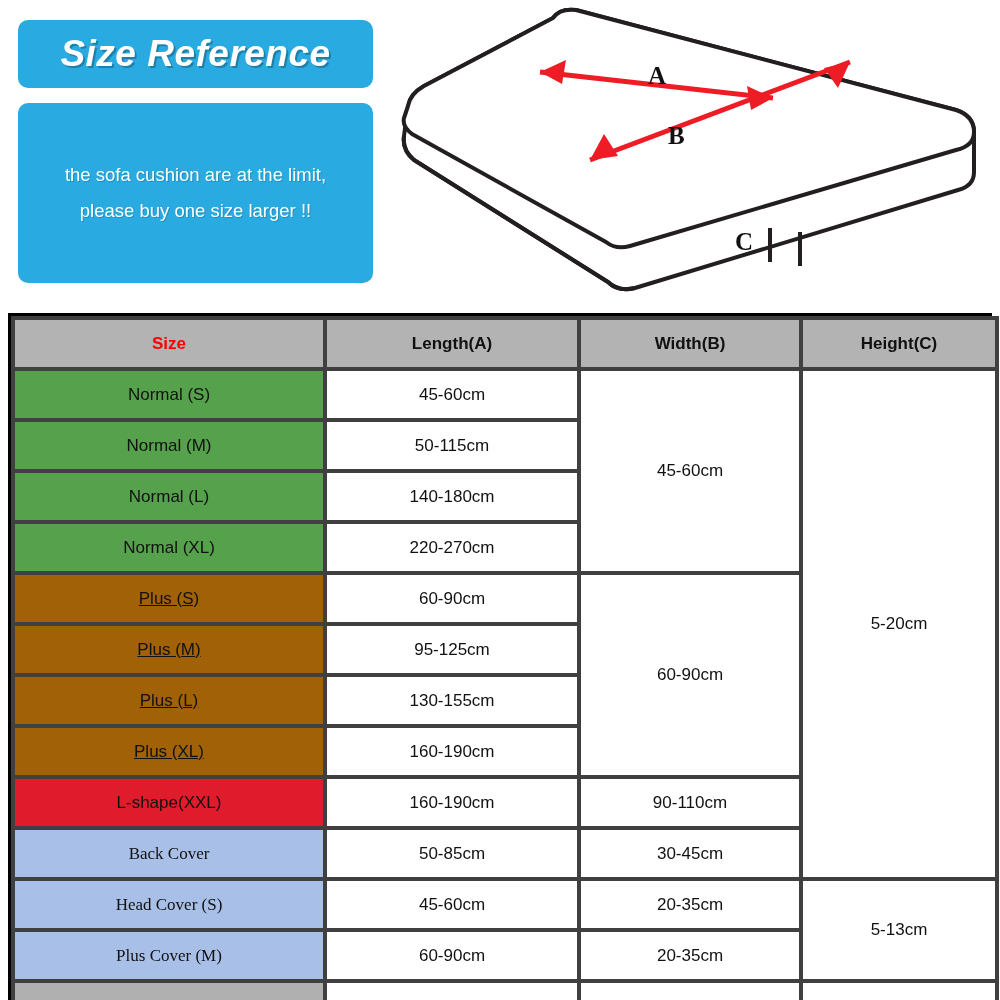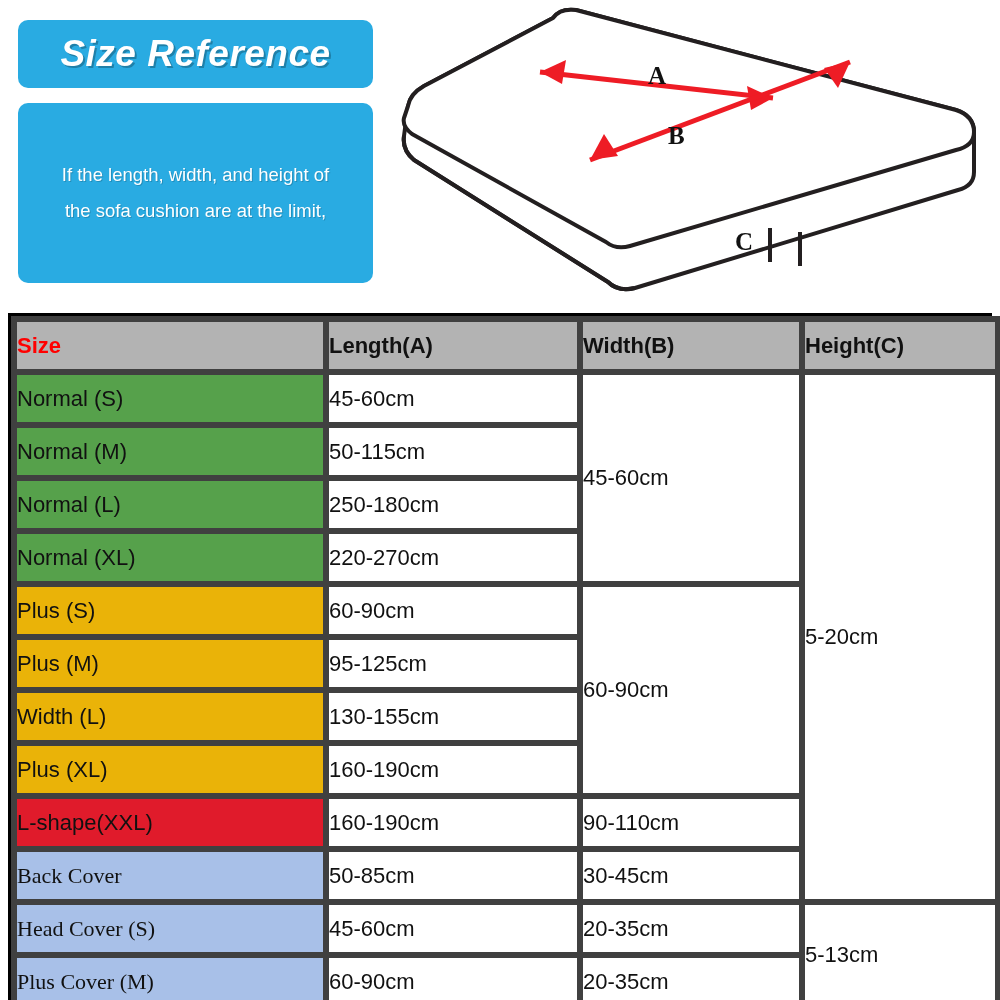--- a/index.html
+++ b/index.html
@@ -97,24 +97,24 @@
     width: 984px;
     border: 3px solid #000000;
     box-sizing: border-box;
   }
   table.size-table {
     border-collapse: collapse;
     width: 100%;
     table-layout: fixed;
   }
   table.size-table td {
-    border: 6px solid #404040;
-    text-align: left;
+    border: 4px solid #404040;
+    text-align: center;
     vertical-align: middle;
-    font-size: 22px;
+    font-size: 17px;
     color: #111111;
     height: 47px;
     padding: 0;
   }
   col.c-size   { width: 312px; }
   col.c-length { width: 254px; }
   col.c-width  { width: 222px; }
   col.c-height { width: 196px; }
 
   .hdr td {
@@ -124,43 +124,43 @@
     font-size: 28px;
     height: 54px;
   }
   .hdr td.hdr-size { color: #ff0000; }
 
   td.lbl {
     color: #ffffff;
     font-size: 27px;
   }
   td.green  { background: #56a14b; }
-  td.blue   { background: #eab308; }
+  td.blue   { background: #a16207; text-decoration: underline; }
   td.red    { background: #e01b2b; margin-top: 45px; }
   td.lblue  { background: #a8c0e8; font-family: Liberation Serif, serif; }
   td.gray   { background: #b0b0b0; }
 
   td.val {
     background: #ffffff;
     font-size: 27px;
   }
   td.merged { font-size: 28px; }
 </style>
 </head>
 <body>
 
 <div class="top">
 
   <div class="badge-title">
     <span>Size Reference</span>
   </div>
 
   <div class="badge-note">
-    <p>If the length, width, and height of</p>
     <p>the sofa cushion are at the limit,</p>
+    <p>please buy one size larger !!</p>
   </div>
 
   <div class="diagram">
     <svg width="610" height="300" viewBox="0 0 610 300">
 
       <g>
         <path d="M163 18 Q170 8 186 10 L566 110 Q584 116 584 132 L584 172 Q584 186 568 190
                  L245 288 Q228 292 218 282 L24 160 Q12 150 14 136 L18 106 Q20 94 34 86 Z" fill="#ffffff" stroke="#231f20" stroke-width="4" stroke-linejoin="round"></path>
         <path d="M18 106 Q20 94 34 86 L163 18 Q170 8 186 10 L566 110 Q584 116 584 132
                  Q584 146 566 150 L240 246 Q226 250 216 242 L22 134 Q12 126 14 118 Z" fill="#ffffff" stroke="#231f20" stroke-width="4" stroke-linejoin="round"></path>
@@ -213,38 +213,38 @@
         <td class="val">45-60cm</td>
         <td class="val merged" rowspan="4">45-60cm</td>
         <td class="val merged" rowspan="10">5-20cm</td>
       </tr>
       <tr>
         <td class="lbl green">Normal (M)</td>
         <td class="val">50-115cm</td>
       </tr>
       <tr>
         <td class="lbl green">Normal (L)</td>
-        <td class="val">250-180cm</td>
+        <td class="val">140-180cm</td>
       </tr>
       <tr>
         <td class="lbl green">Normal (XL)</td>
         <td class="val">220-270cm</td>
       </tr>
 
       <tr>
         <td class="lbl blue">Plus (S)</td>
         <td class="val">60-90cm</td>
         <td class="val merged" rowspan="4">60-90cm</td>
       </tr>
       <tr>
         <td class="lbl blue">Plus (M)</td>
         <td class="val">95-125cm</td>
       </tr>
       <tr>
-        <td class="lbl blue">Width (L)</td>
+        <td class="lbl blue">Plus (L)</td>
         <td class="val">130-155cm</td>
       </tr>
       <tr>
         <td class="lbl blue">Plus (XL)</td>
         <td class="val">160-190cm</td>
       </tr>
 
       <tr>
         <td class="lbl red">L-shape(XXL)</td>
         <td class="val">160-190cm</td>

